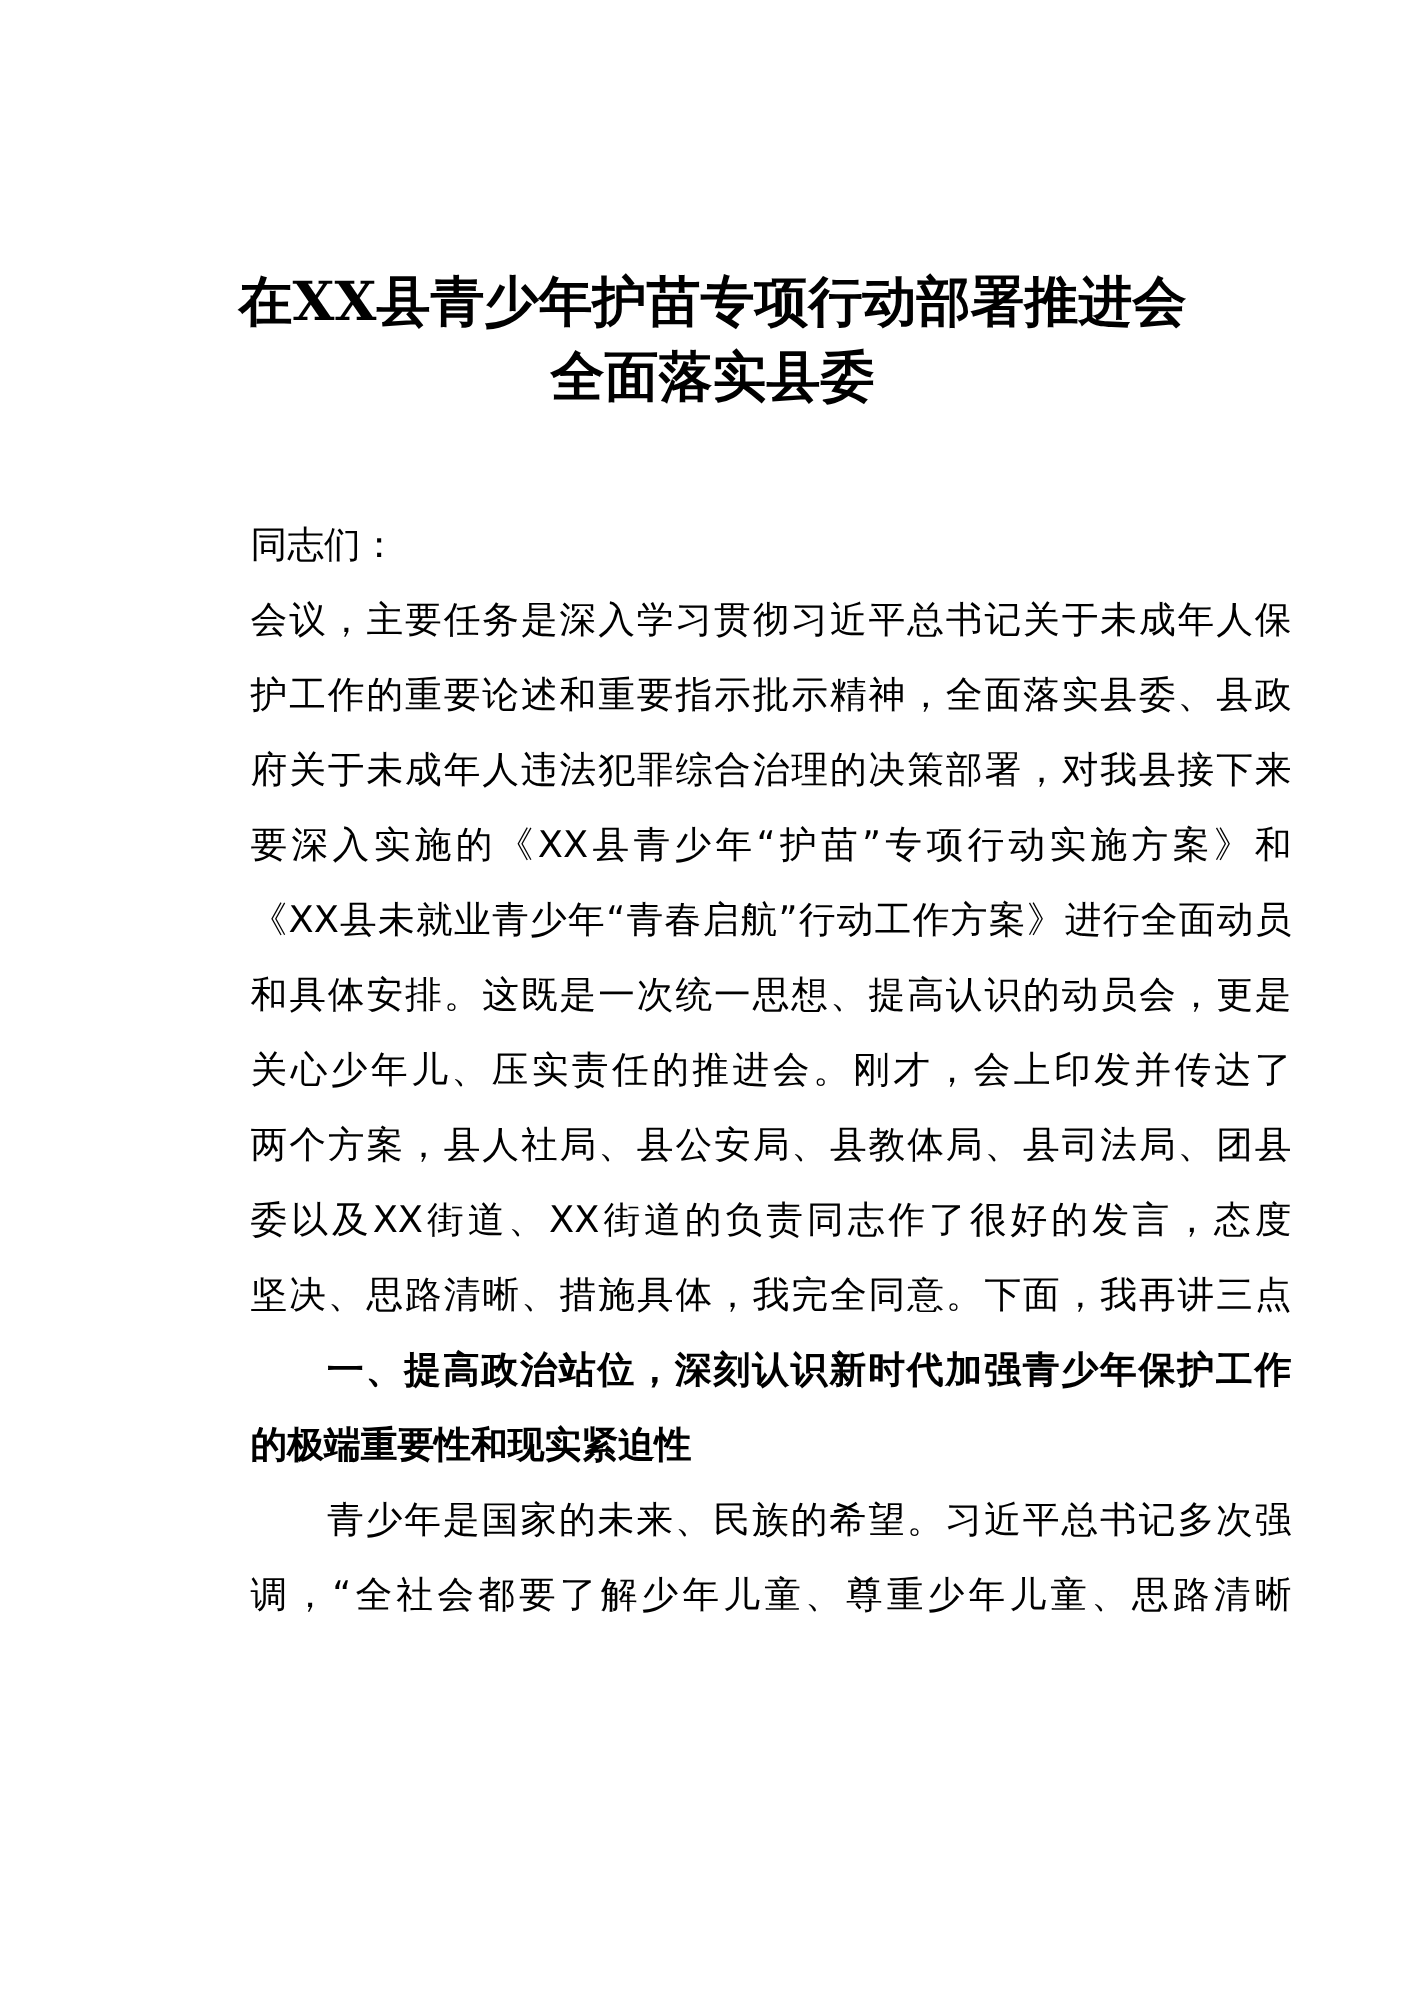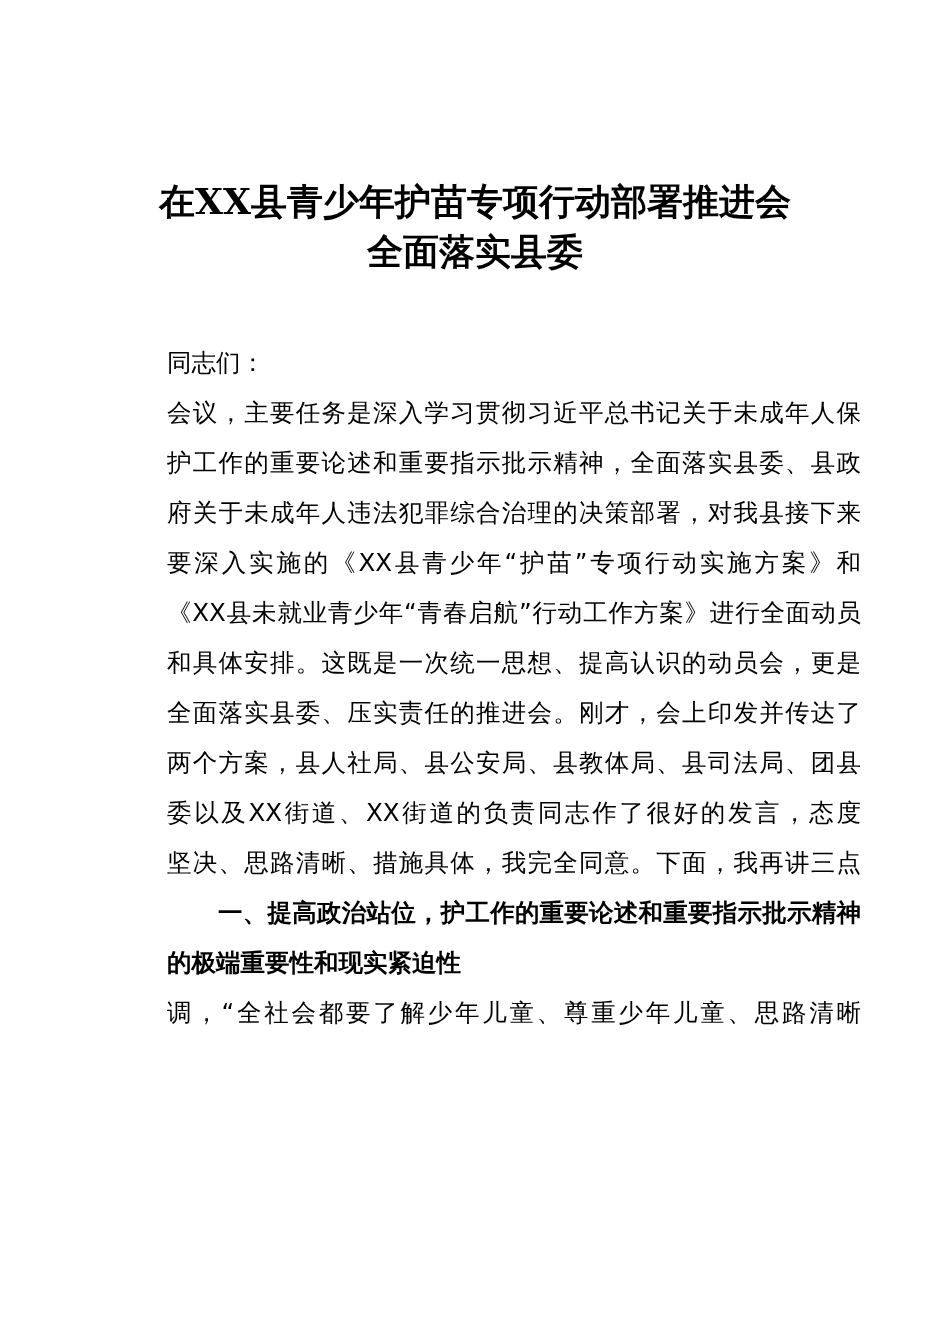--- a/index.html
+++ b/index.html
@@ -78,28 +78,29 @@
       <span class="ln last">同志们：</span>
     </p>
 
     <p>
       <span class="ln">会议，主要任务是深入学习贯彻习近平总书记关于未成年人保</span>
       <span class="ln">护工作的重要论述和重要指示批示精神，全面落实县委、县政</span>
       <span class="ln">府关于未成年人违法犯罪综合治理的决策部署，对我县接下来</span>
       <span class="ln">要深入实施的《XX县青少年“护苗”专项行动实施方案》和</span>
       <span class="ln">《XX县未就业青少年“青春启航”行动工作方案》进行全面动员</span>
       <span class="ln">和具体安排。这既是一次统一思想、提高认识的动员会，更是</span>
-      <span class="ln">全面落实县委、压实责任的推进会。刚才，会上印发并传达了</span>
+      <span class="ln">关心少年儿、压实责任的推进会。刚才，会上印发并传达了</span>
       <span class="ln">两个方案，县人社局、县公安局、县教体局、县司法局、团县</span>
       <span class="ln">委以及XX街道、XX街道的负责同志作了很好的发言，态度</span>
       <span class="ln">坚决、思路清晰、措施具体，我完全同意。下面，我再讲三点</span>
     </p>
 
     <p class="heading">
-      <span class="ln indent">一、提高政治站位，护工作的重要论述和重要指示批示精神</span>
+      <span class="ln indent">一、提高政治站位，深刻认识新时代加强青少年保护工作</span>
       <span class="ln last">的极端重要性和现实紧迫性</span>
     </p>
 
     <p>
+      <span class="ln indent">青少年是国家的未来、民族的希望。习近平总书记多次强</span>
       <span class="ln">调，“全社会都要了解少年儿童、尊重少年儿童、思路清晰</span>
     </p>
   </div>
 </div>
 
 </body></html>

